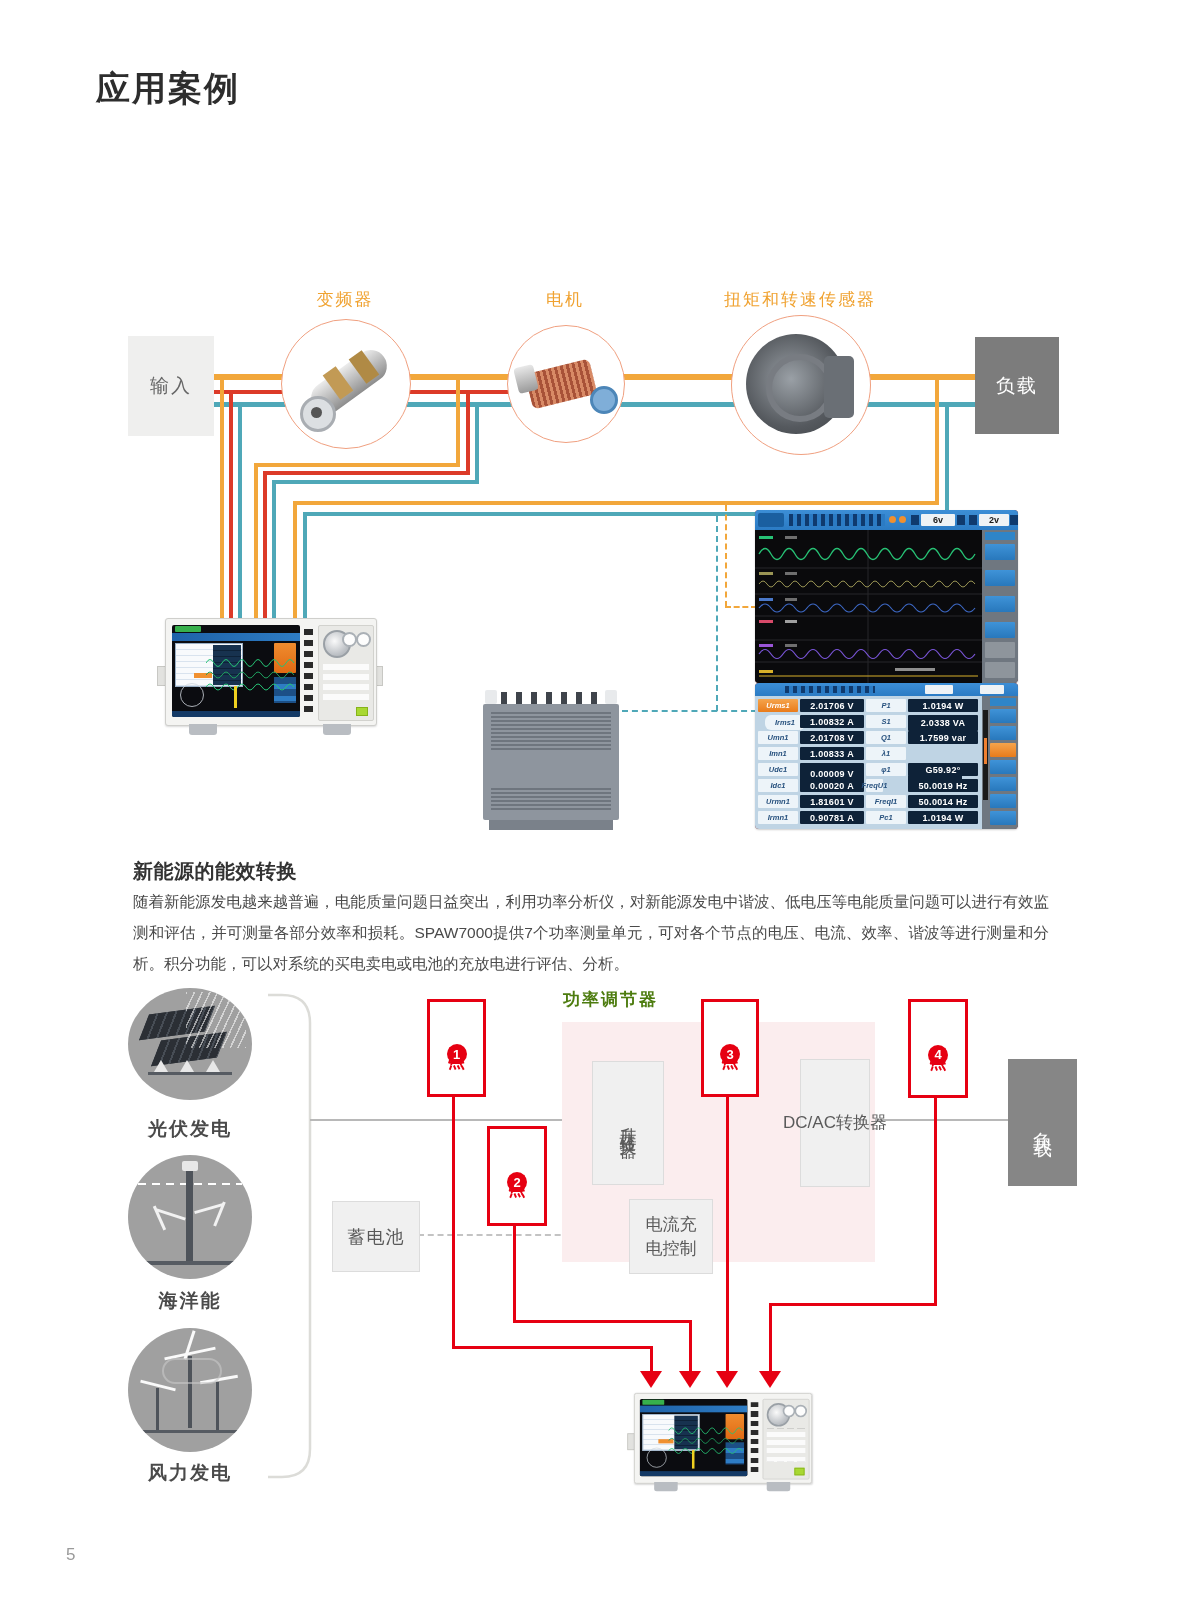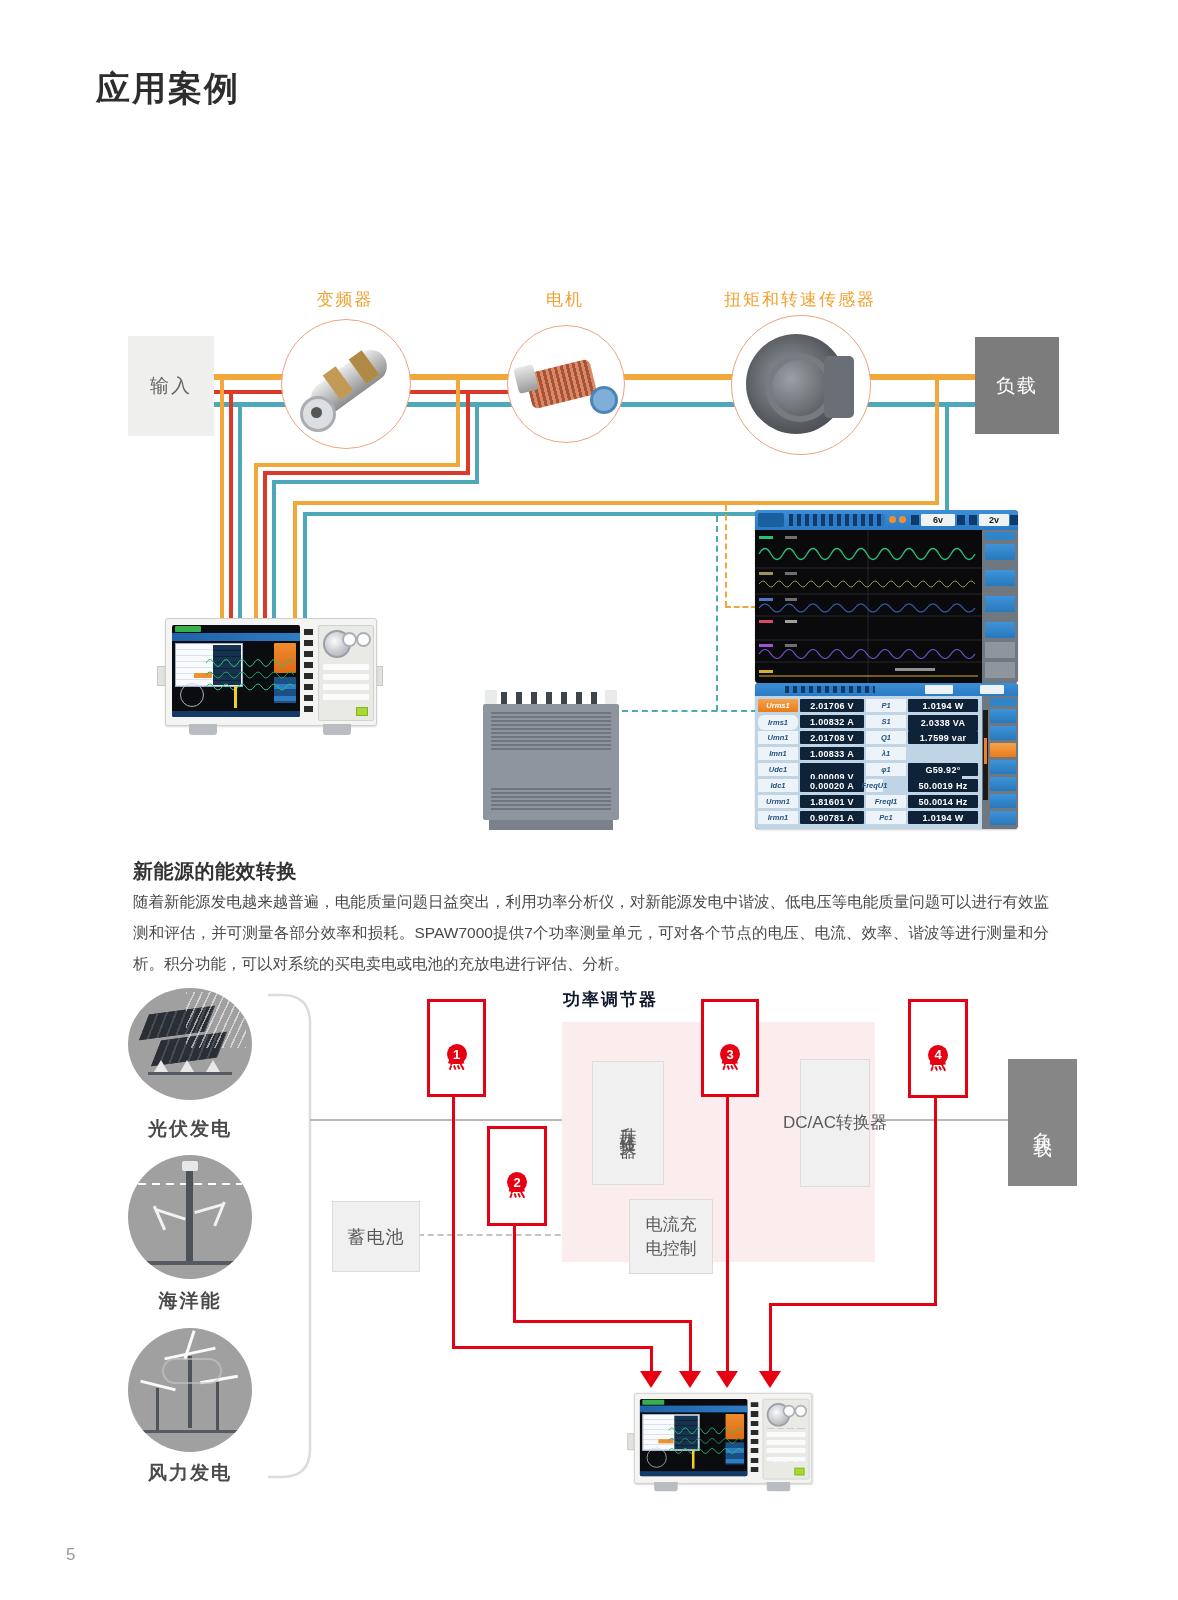--- a/index.html
+++ b/index.html
@@ -262,40 +262,40 @@
     </div>
     <div class="tbl" style="left:0;top:13px;width:227px;height:133px;">
 
       <div>
         <div class="tbl-cell-label hl" style="left:3px;top:3px;width:40px;height:13px;">Urms1</div>
         <div class="tbl-cell-val" style="left:45px;top:3px;width:64px;height:13px;">2.01706 V</div>
         <div class="tbl-cell-label" style="left:111px;top:3px;width:40px;height:13px;">P1</div>
         <div class="tbl-cell-val" style="left:153px;top:3px;width:70px;height:13px;">1.0194 W</div>
       </div>
       <div>
-        <div class="tbl-cell-label" style="left:3px;top:19px;width:40px;height:15px;border-radius:6px;">Irms1</div>
+        <div class="tbl-cell-label" style="left:10px;top:19px;width:40px;height:15px;border-radius:6px;">Irms1</div>
         <div class="tbl-cell-val" style="left:45px;top:19px;width:64px;height:13px;">1.00832 A</div>
         <div class="tbl-cell-label" style="left:111px;top:19px;width:40px;height:13px;">S1</div>
         <div class="tbl-cell-val" style="left:153px;top:19px;width:70px;height:16px;">2.0338 VA</div>
       </div>
       <div>
         <div class="tbl-cell-label" style="left:3px;top:35px;width:40px;height:13px;">Umn1</div>
         <div class="tbl-cell-val" style="left:45px;top:35px;width:64px;height:13px;">2.01708 V</div>
         <div class="tbl-cell-label" style="left:111px;top:35px;width:40px;height:13px;">Q1</div>
         <div class="tbl-cell-val" style="left:153px;top:35px;width:70px;height:13px;">1.7599 var</div>
       </div>
       <div>
         <div class="tbl-cell-label" style="left:3px;top:51px;width:40px;height:13px;">Imn1</div>
         <div class="tbl-cell-val" style="left:45px;top:51px;width:64px;height:13px;">1.00833 A</div>
         <div class="tbl-cell-label" style="left:111px;top:51px;width:40px;height:13px;">λ1</div>
         <div class="tbl-cell-val" style="left:153px;top:51px;width:54px;height:13px;margin-top:28px;">0.50122</div>
       </div>
       <div>
         <div class="tbl-cell-label" style="left:3px;top:67px;width:40px;height:13px;">Udc1</div>
-        <div class="tbl-cell-val" style="left:45px;top:67px;width:64px;height:28px;">0.00009 V</div>
+        <div class="tbl-cell-val" style="left:45px;top:67px;width:64px;height:21px;">0.00009 V</div>
         <div class="tbl-cell-label" style="left:111px;top:67px;width:40px;height:13px;">φ1</div>
         <div class="tbl-cell-val" style="left:153px;top:67px;width:70px;height:13px;">G59.92°</div>
       </div>
       <div>
         <div class="tbl-cell-label" style="left:3px;top:83px;width:40px;height:13px;">Idc1</div>
         <div class="tbl-cell-val" style="left:45px;top:83px;width:64px;height:13px;">0.00020 A</div>
         <div class="tbl-cell-label" style="left:111px;top:83px;width:17px;height:13px;">FreqU1</div>
         <div class="tbl-cell-val" style="left:153px;top:83px;width:70px;height:13px;">50.0019 Hz</div>
       </div>
       <div>
@@ -330,21 +330,21 @@
   <div class="abs sec-body" style="left:133px;top:886px;width:916px;">随着新能源发电越来越普遍，电能质量问题日益突出，利用功率分析仪，对新能源发电中谐波、低电压等电能质量问题可以进行有效监测和评估，并可测量各部分效率和损耗。SPAW7000提供7个功率测量单元，可对各个节点的电压、电流、效率、谐波等进行测量和分析。积分功能，可以对系统的买电卖电或电池的充放电进行评估、分析。</div>
 
   <svg class="abs" style="left:0;top:0;z-index:0;" width="1178" height="1600">
     <path d="M268 995 H282 Q310 995 310 1023 V1449 Q310 1477 282 1477 H268" fill="none" stroke="#dcdcd8" stroke-width="2.5"></path>
   </svg>
   <div class="abs busline" style="left:310px;top:1119px;width:698px;height:2px;"></div>
   <div class="abs dash-g-h" style="left:418px;top:1234px;width:211px;"></div>
   <div class="abs dash-g-v" style="left:678px;top:1121px;height:78px;"></div>
 
   <div class="abs pink-region" style="left:562px;top:1022px;width:313px;height:240px;"></div>
-  <div class="abs" style="left:563px;top:988px;width:140px;font-size:17px;font-weight:bold;color:#0f172a;letter-spacing:2px;z-index:2;">功率调节器</div>
+  <div class="abs" style="left:563px;top:988px;width:140px;font-size:17px;font-weight:bold;color:#4d7c0f;letter-spacing:2px;z-index:2;">功率调节器</div>
 
   <div class="abs src-circle" style="left:128px;top:988px;width:124px;height:112px;">
     <div class="abs" style="left:18px;top:22px;width:62px;height:26px;background:#3a3f46;transform:skewX(-28deg) rotate(-8deg);background-image:repeating-linear-gradient(90deg,#2b2f35 0 7px,#474d55 7px 9px);"></div>
     <div class="abs" style="left:30px;top:48px;width:62px;height:26px;background:#3a3f46;transform:skewX(-28deg) rotate(-8deg);background-image:repeating-linear-gradient(90deg,#2b2f35 0 7px,#474d55 7px 9px);"></div>
     <div class="abs" style="left:20px;top:84px;width:84px;height:3px;background:#565b62;"></div>
     <div class="abs" style="left:26px;top:72px;width:14px;height:12px;background:#e8e8e8;clip-path:polygon(50% 0,0 100%,100% 100%);"></div>
     <div class="abs" style="left:52px;top:72px;width:14px;height:12px;background:#e8e8e8;clip-path:polygon(50% 0,0 100%,100% 100%);"></div>
     <div class="abs" style="left:78px;top:72px;width:14px;height:12px;background:#e8e8e8;clip-path:polygon(50% 0,0 100%,100% 100%);"></div>
     <div class="abs" style="left:58px;top:4px;width:60px;height:56px;background-image:repeating-linear-gradient(115deg,rgba(255,255,255,.55) 0 1.5px,transparent 1.5px 7px);"></div>
   </div>

